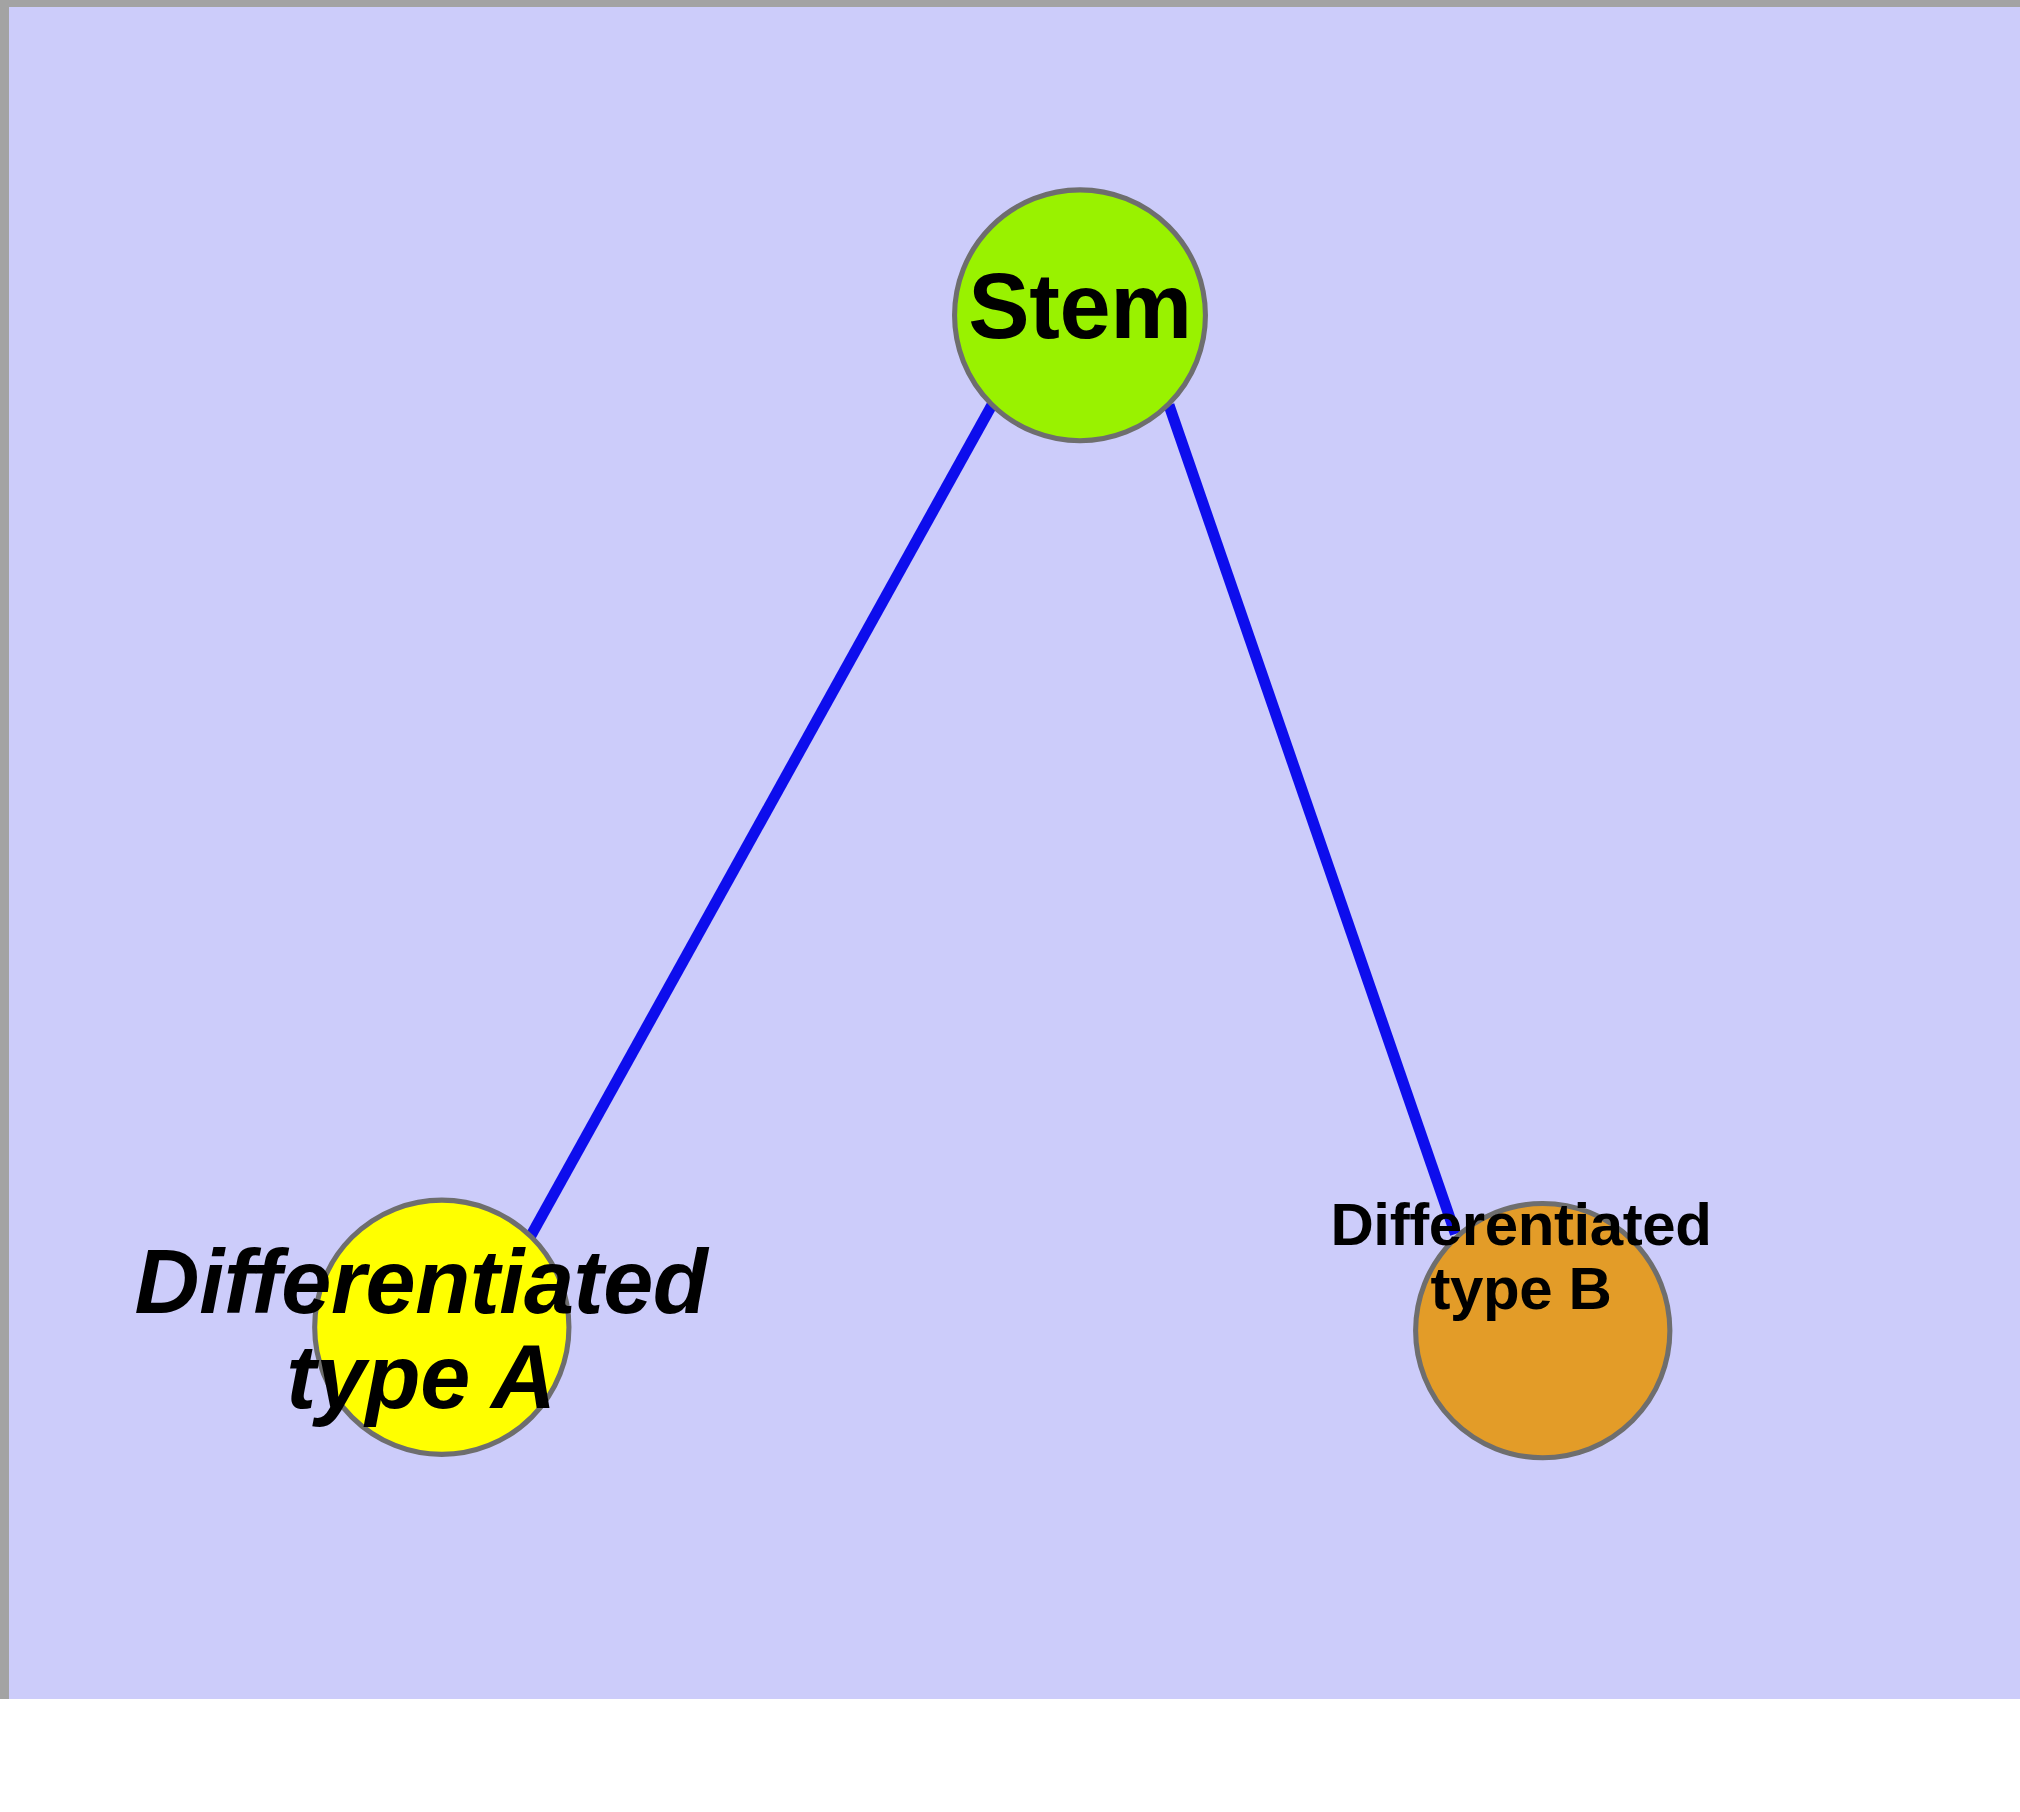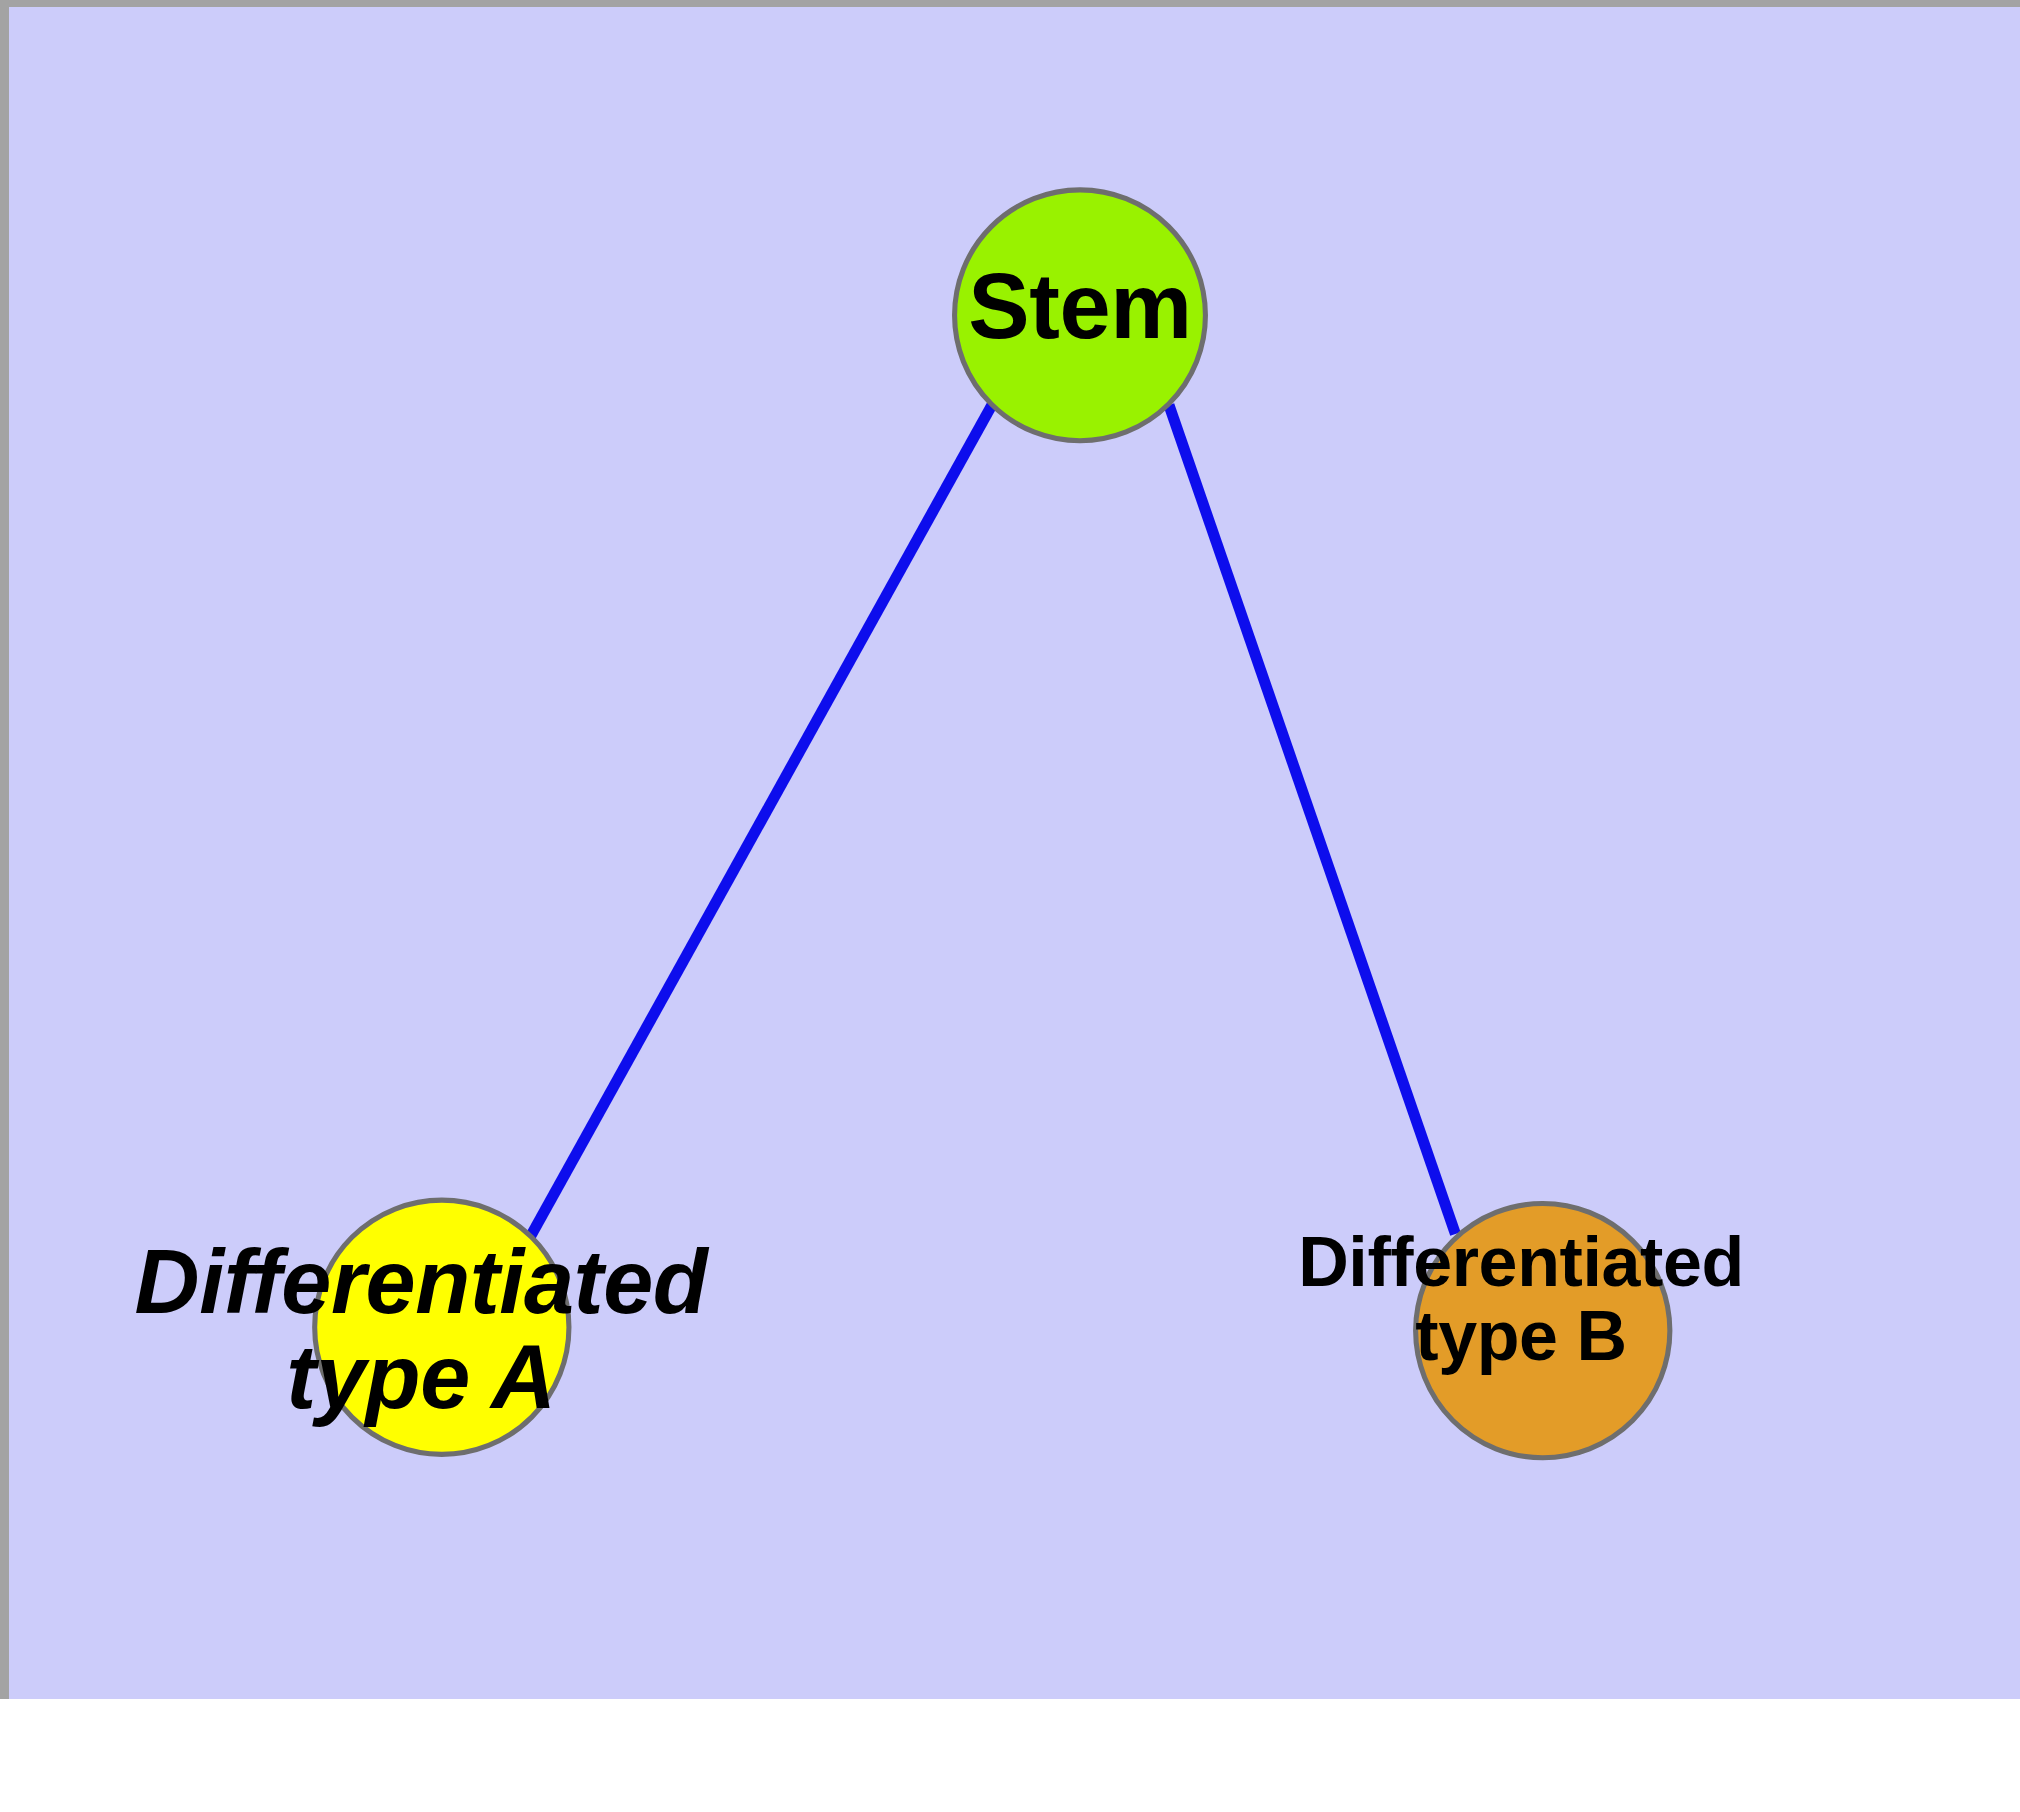--- a/index.html
+++ b/index.html
@@ -47,23 +47,23 @@
     width: 678px;
   }
   #node-a-label {
     font-size: 90px;
     left: 82px;
     top: 1235px;
     width: 678px;
     font-style: italic;
   }
   #node-b-label {
-    font-size: 70px;
+    font-size: 60px;
     left: 1182px;
-    top: 1225px;
+    top: 1193px;
     width: 678px;
   }
 </style>
 </head>
 <body>
 
 <div id="canvas">
 
   <div id="plot-bg"></div>
 

